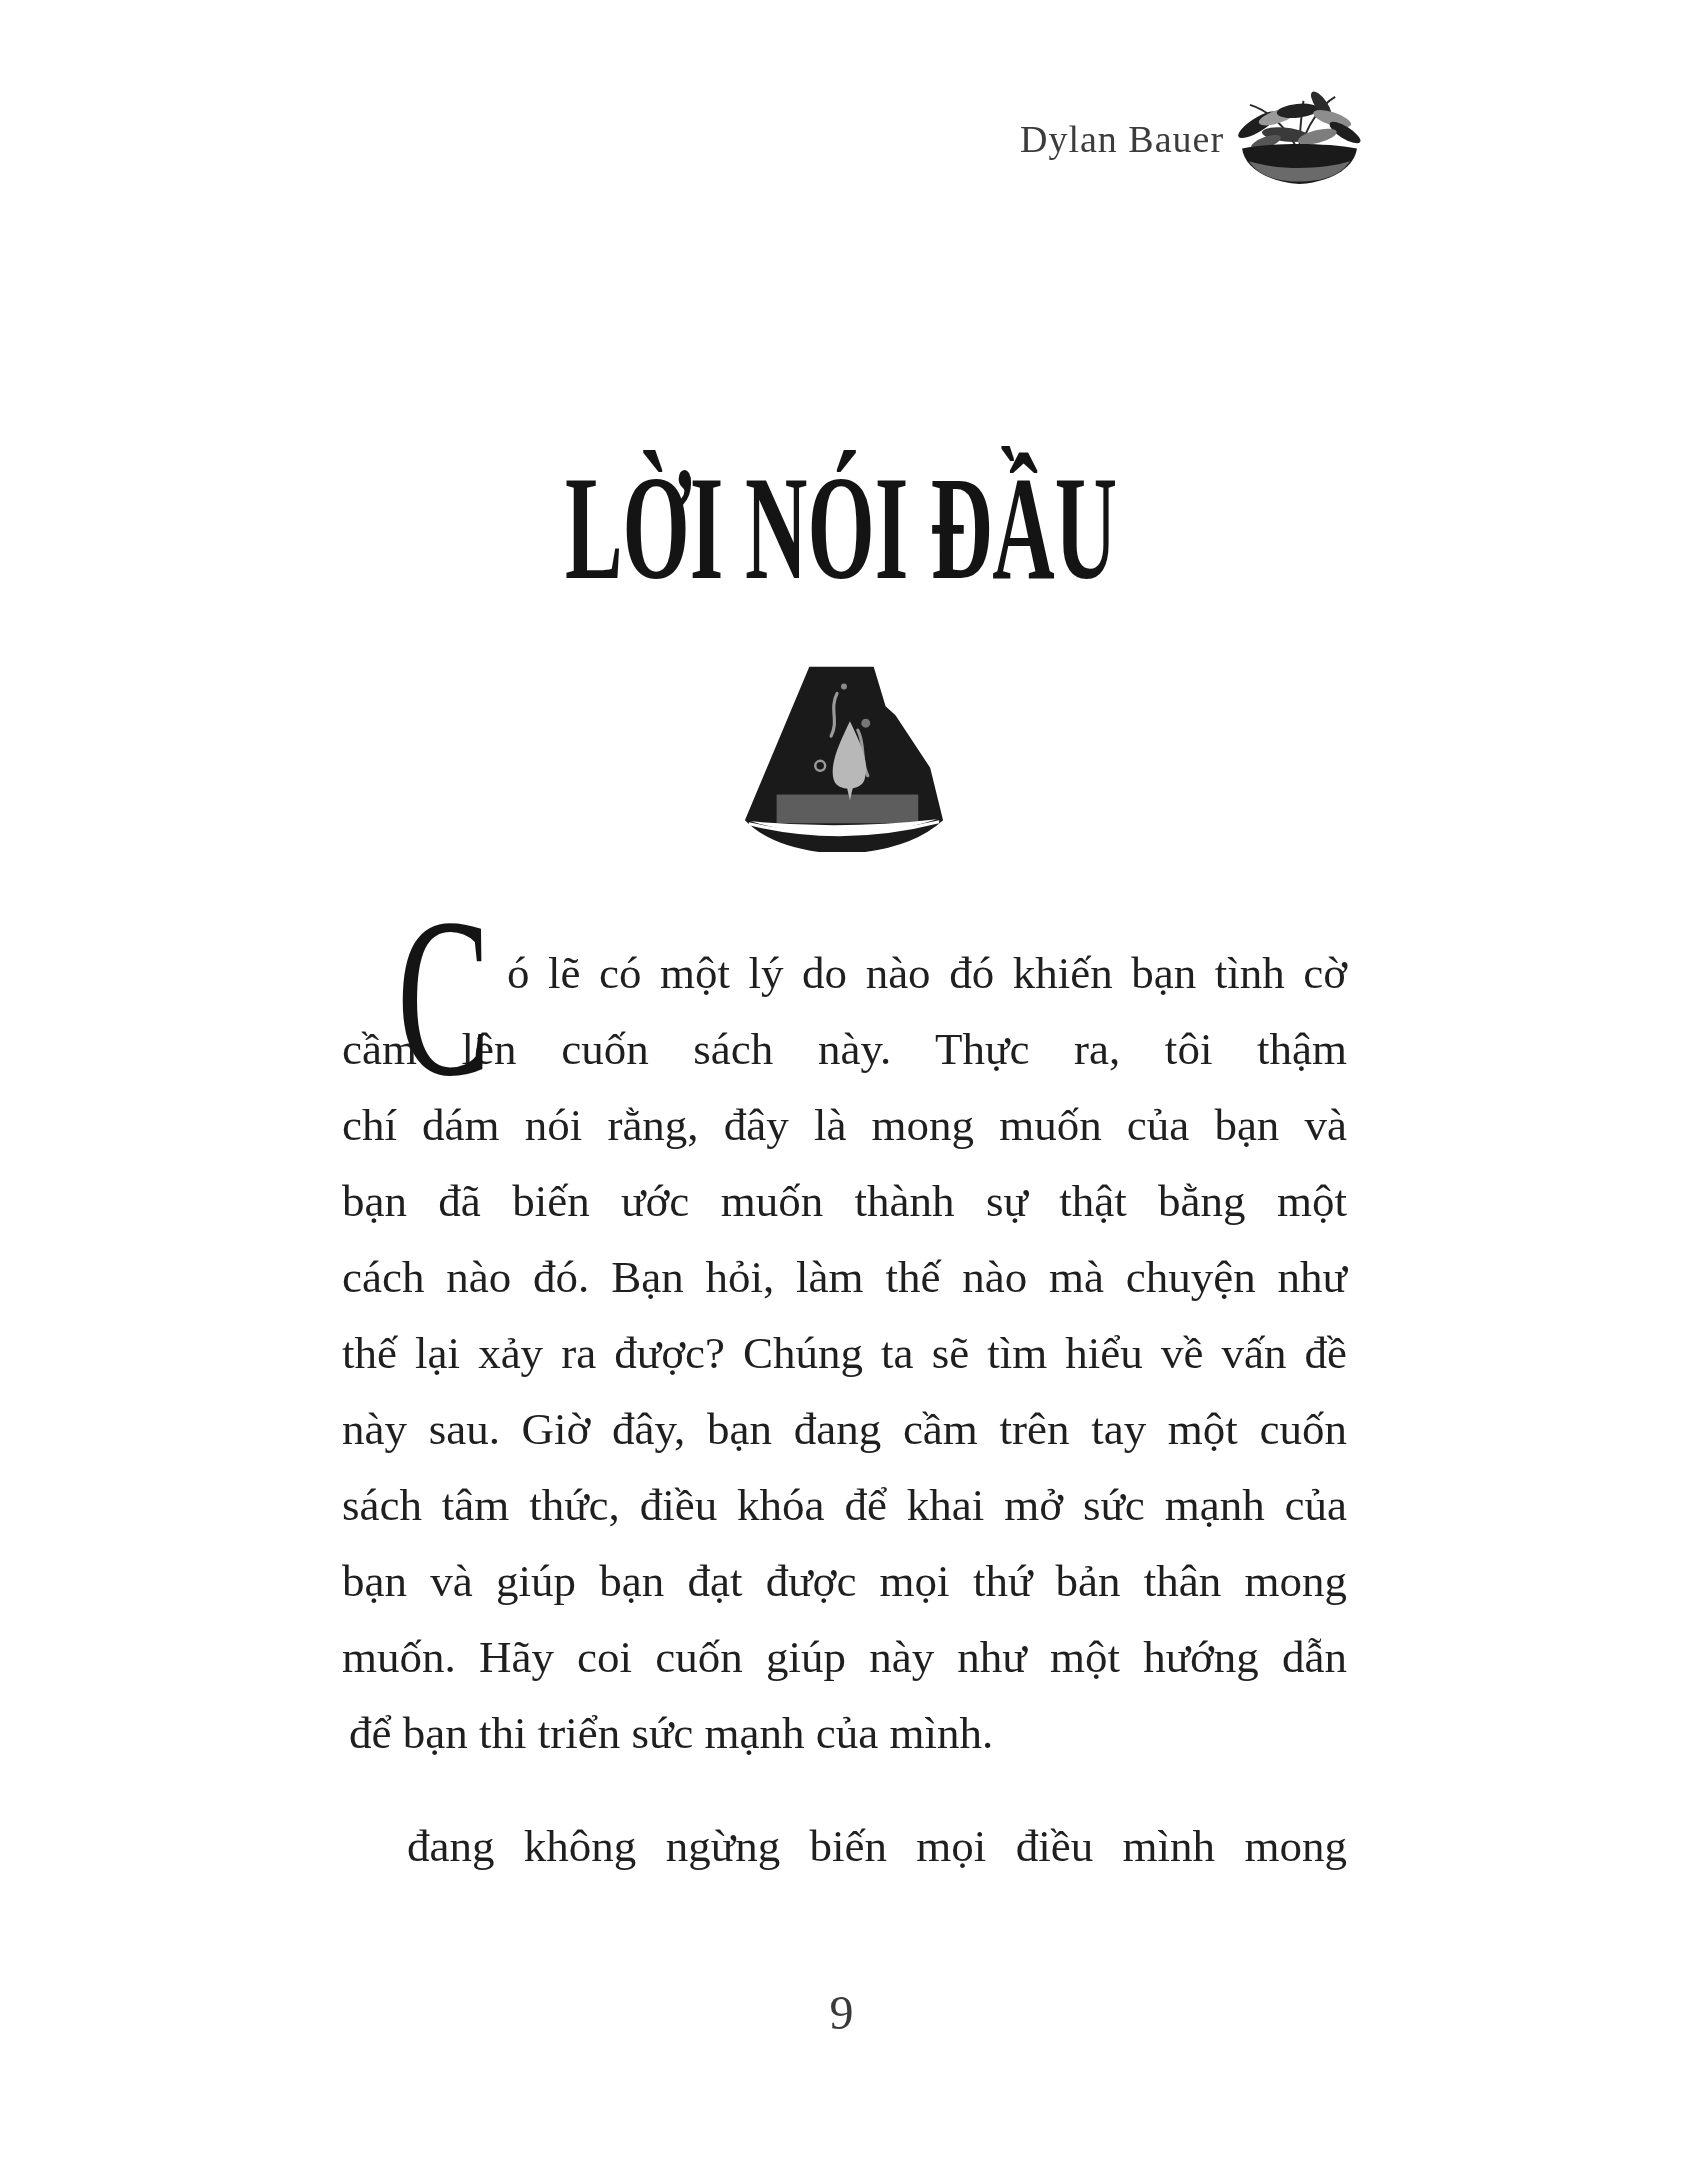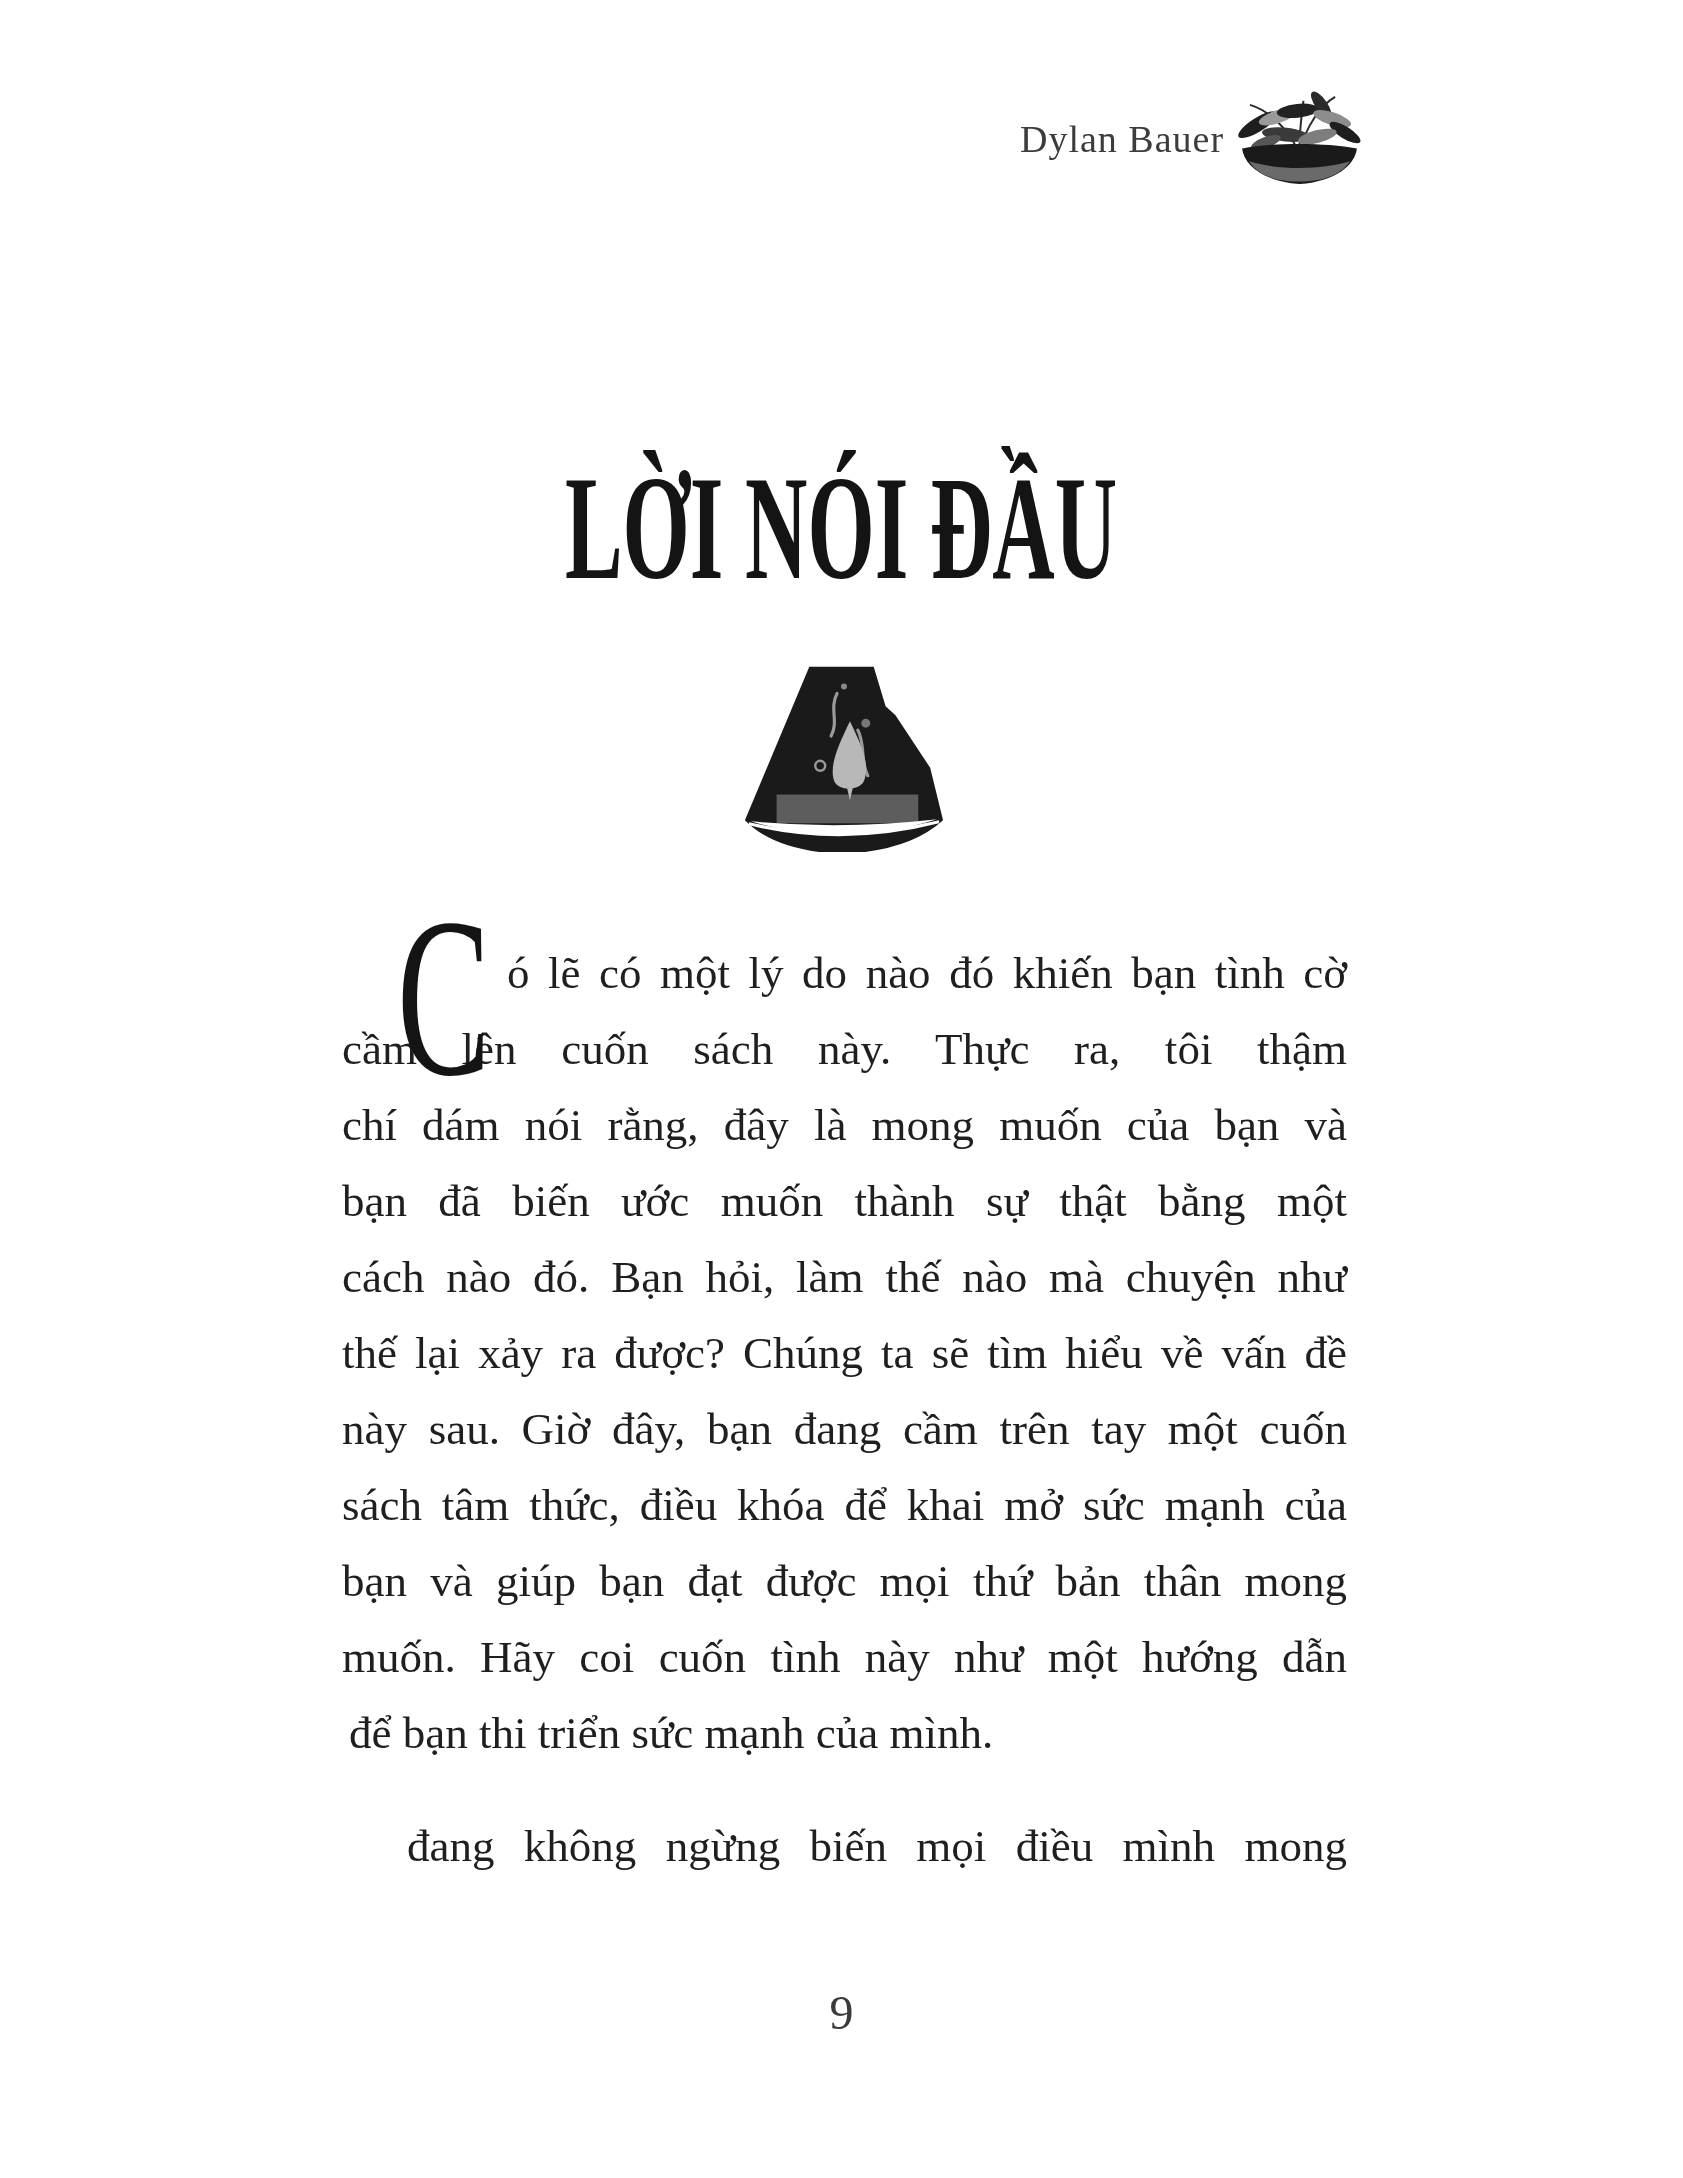--- a/index.html
+++ b/index.html
@@ -114,21 +114,21 @@
       <span class="dropcap">C</span>
     <div class="line">ó lẽ có một lý do nào đó khiến bạn tình cờ</div>
         <div class="line">cầm lên cuốn sách này. Thực ra, tôi thậm</div>
         <div class="line">chí dám nói rằng, đây là mong muốn của bạn và</div>
         <div class="line">bạn đã biến ước muốn thành sự thật bằng một</div>
         <div class="line">cách nào đó. Bạn hỏi, làm thế nào mà chuyện như</div>
         <div class="line">thế lại xảy ra được? Chúng ta sẽ tìm hiểu về vấn đề</div>
         <div class="line">này sau. Giờ đây, bạn đang cầm trên tay một cuốn</div>
         <div class="line">sách tâm thức, điều khóa để khai mở sức mạnh của</div>
         <div class="line">bạn và giúp bạn đạt được mọi thứ bản thân mong</div>
-        <div class="line">muốn. Hãy coi cuốn tình này như một hướng dẫn</div>
+        <div class="line">muốn. Hãy coi cuốn giúp này như một hướng dẫn</div>
         <div class="line">để bạn thi triển sức mạnh của mình.</div>
       </div>
     <div class="para" id="para2">
         <div class="line">đang không ngừng biến mọi điều mình mong</div>
       </div>
   </div>
 
   <div class="page-number">9</div>
 
 </div>

